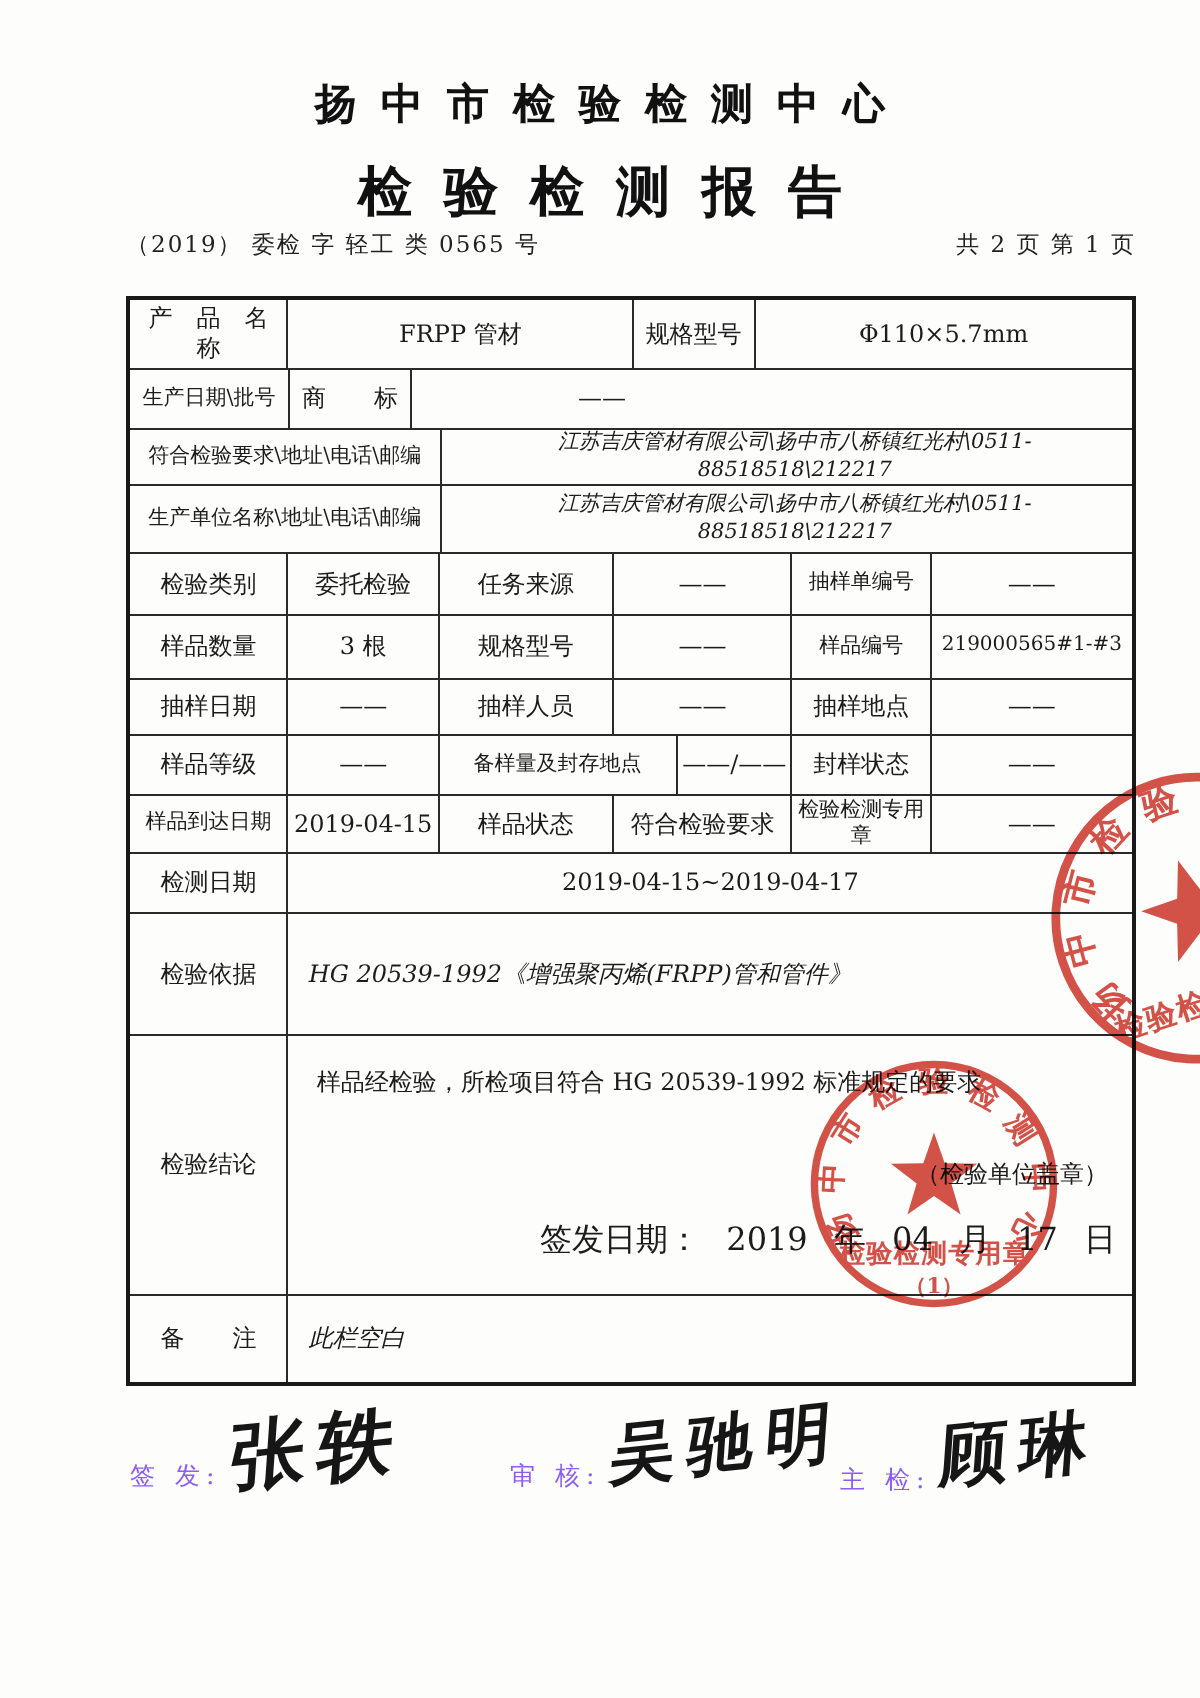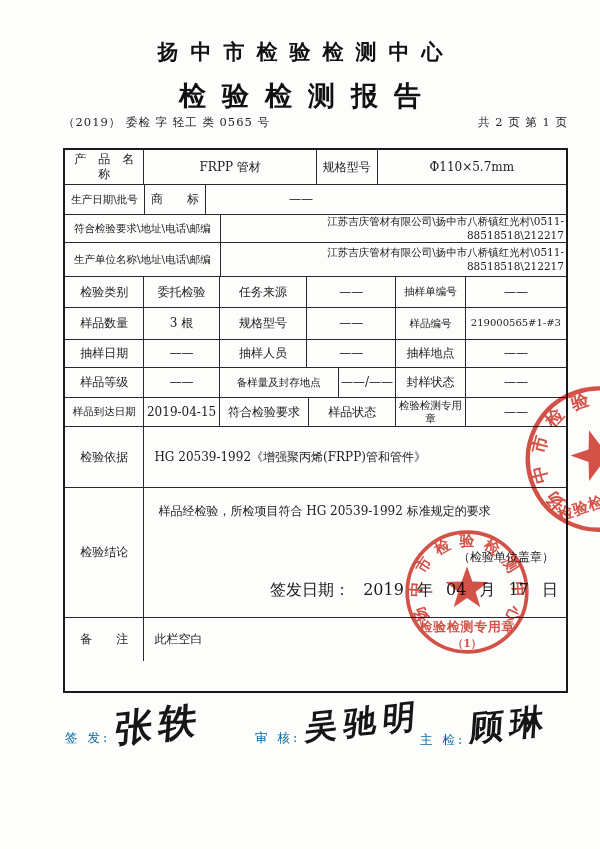--- a/index.html
+++ b/index.html
@@ -30,32 +30,32 @@
   }
   .t-row{display:flex;width:100%;border-bottom:1px solid #2a2a2a;box-sizing:border-box;}
   .t-row:last-child{border-bottom:none;}
   .cell{
     box-sizing:border-box;border-right:1px solid #2a2a2a;
     display:flex;align-items:center;justify-content:center;
     font-size:12px;text-align:center;line-height:1.25;
     padding:1px 2px;color:#1c1c1c;
   }
   .cell:last-child{border-right:none;}
-  .cell.left{justify-content:flex-start;text-align:right;padding-left:10px;}
+  .cell.left{justify-content:flex-start;text-align:center;padding-left:10px;font-style:italic;}
   .cell.small{font-size:10.5px;}
   .cell.tiny{font-size:10px;}
   .dash{letter-spacing:0;}
   
   .concl-cell{position:relative;display:block;padding:0;}
   .concl-text{position:absolute;left:14px;top:16px;font-size:12px;text-align:left;}
   .seal-note{position:absolute;right:12px;top:62px;font-size:12px;}
   .issue-line{position:absolute;right:8px;top:92px;font-size:16px;word-spacing:8px;}
   
   .sig-area{position:absolute;left:0;top:698px;width:600px;height:80px;}
-  .sig-label{position:absolute;font-size:12.5px;color:#0369a1;letter-spacing:3px;}
+  .sig-label{position:absolute;font-size:12.5px;color:#8b5cf6;letter-spacing:3px;}
   .sig-name{
     position:absolute;font-size:38px;font-weight:bold;color:#161616;
     font-family:"DejaVu Sans","Liberation Sans",sans-serif;
     transform:rotate(-6deg) skewX(-10deg);transform-origin:left center;
     letter-spacing:6px;white-space:nowrap;
   }
   
   .stamp{position:absolute;mix-blend-mode:multiply;opacity:.88;pointer-events:none;}
   .stamp-main{left:400px;top:525px;}
   .stamp-edge{left:520px;top:380px;transform:rotate(-18deg);}
@@ -127,26 +127,30 @@
     <div class="cell dash" style="width:76px">——</div>
     <div class="cell small" style="width:120px">备样量及封存地点</div>
     <div class="cell dash" style="width:58px">——/——</div>
     <div class="cell" style="width:70px">封样状态</div>
     <div class="cell dash" style="width:101px">——</div>
   </div>
 
   <div class="t-row" style="height:29px">
     <div class="cell small" style="width:80px">样品到达日期</div>
     <div class="cell" style="width:76px">2019-04-15</div>
+    <div class="cell" style="width:88px">样品状态</div>
     <div class="cell" style="width:90px">符合检验要求</div>
-    <div class="cell" style="width:88px">样品状态</div>
     <div class="cell small" style="width:70px">检验检测专用章</div>
     <div class="cell dash" style="width:101px">——</div>
   </div>
 
+  <div class="t-row" style="height:30px">
+    <div class="cell" style="width:80px">检测日期</div>
+    <div class="cell" style="width:425px">2019-04-15~2019-04-17</div>
+  </div>
 
   <div class="t-row" style="height:61px">
     <div class="cell" style="width:80px">检验依据</div>
     <div class="cell left" style="width:425px">HG 20539-1992《增强聚丙烯(FRPP)管和管件》</div>
   </div>
 
   <div class="t-row" style="height:130px">
     <div class="cell" style="width:80px">检验结论</div>
     <div class="cell concl-cell" style="width:425px">
       <div class="concl-text">样品经检验，所检项目符合 HG 20539-1992 标准规定的要求</div>

